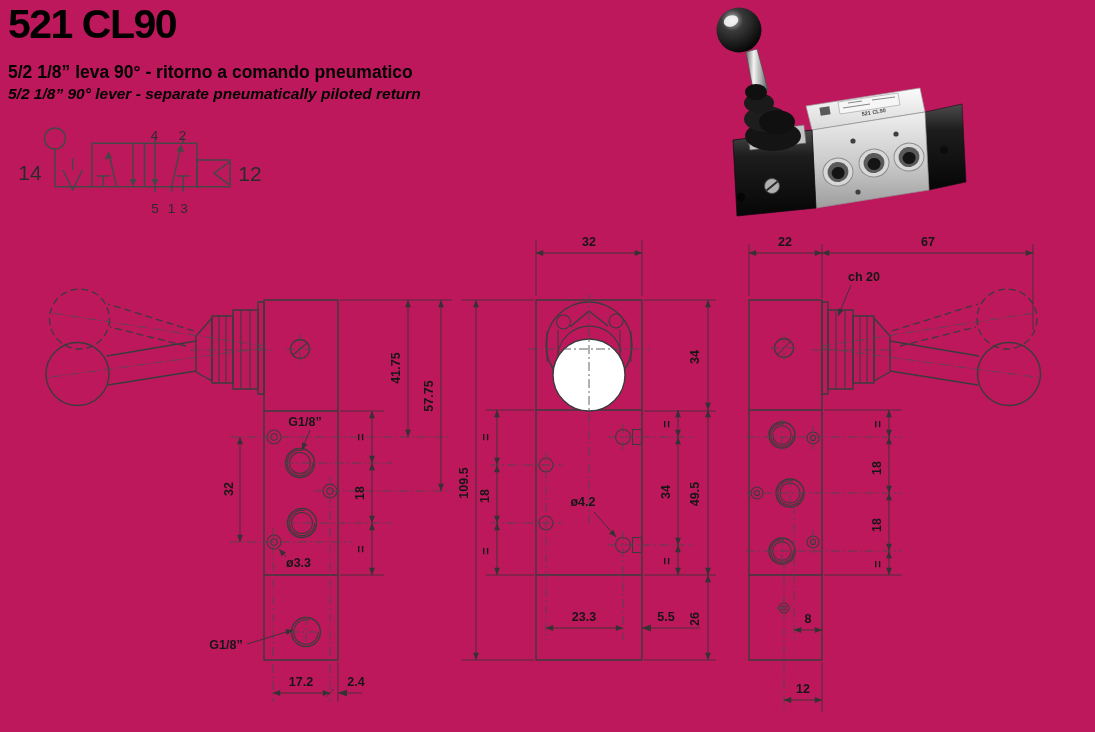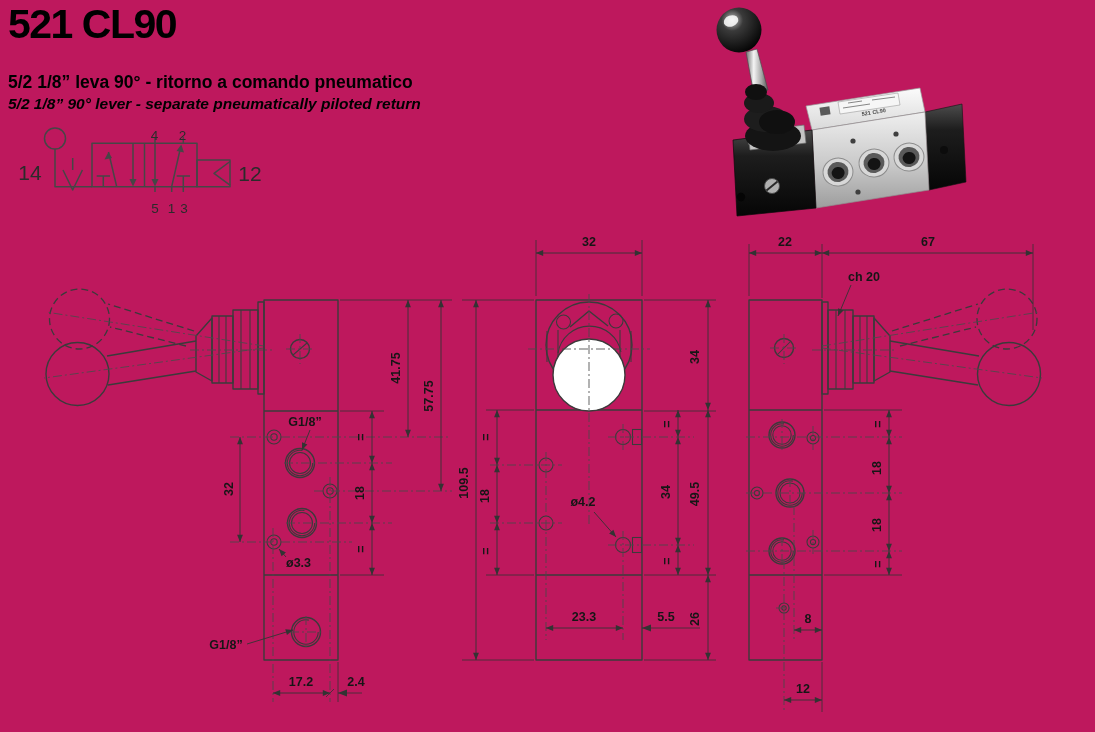--- a/index.html
+++ b/index.html
@@ -1,20 +1,20 @@
 <!DOCTYPE html>
 <html><head>
 <meta charset="utf-8">
 <style>
   html,body{margin:0;padding:0;background:#fff;}
   .page{position:relative;width:1095px;height:732px;background:#be185d;overflow:hidden;
         font-family:"Liberation Sans",sans-serif;color:#111;}
   .hdr{position:absolute;left:8px;top:2px;}
   .hdr h1{margin:0;font-size:41px;font-weight:bold;letter-spacing:-1.5px;color:#000;line-height:1.1;}
-  .sub-it{margin-top:25px;font-size:17.5px;font-weight:bold;color:#000;}
+  .sub-it{margin-top:15px;font-size:17.5px;font-weight:bold;color:#000;}
   .sub-en{margin-top:2px;font-size:15.5px;font-weight:bold;font-style:italic;color:#000;}
   svg{position:absolute;}
   #sym{left:0;top:112px;}
   #photo{left:700px;top:0;}
   #dwg{left:0;top:232px;}
   
   .o{fill:none;stroke:#3b3b3b;stroke-width:1.4;stroke-linejoin:round;}
   .o2{fill:none;stroke:#3b3b3b;stroke-width:1.05;}
   .d{fill:none;stroke:#4a4a4a;stroke-width:.85;stroke-dasharray:9 3 2 3;}
   .dash{fill:none;stroke:#3b3b3b;stroke-width:1.3;stroke-dasharray:7 4;}

